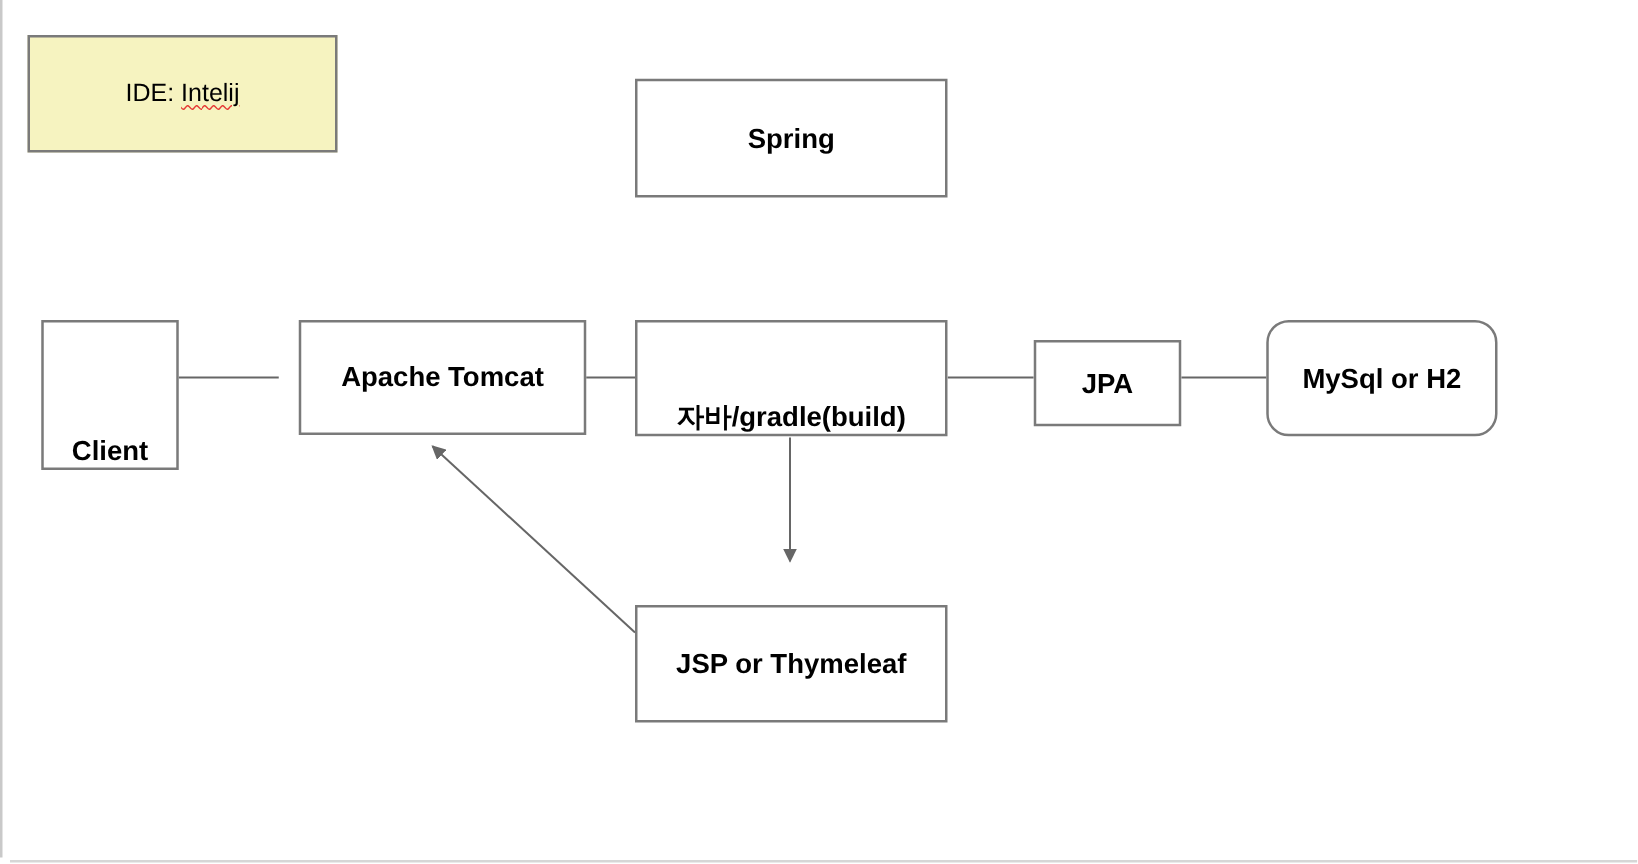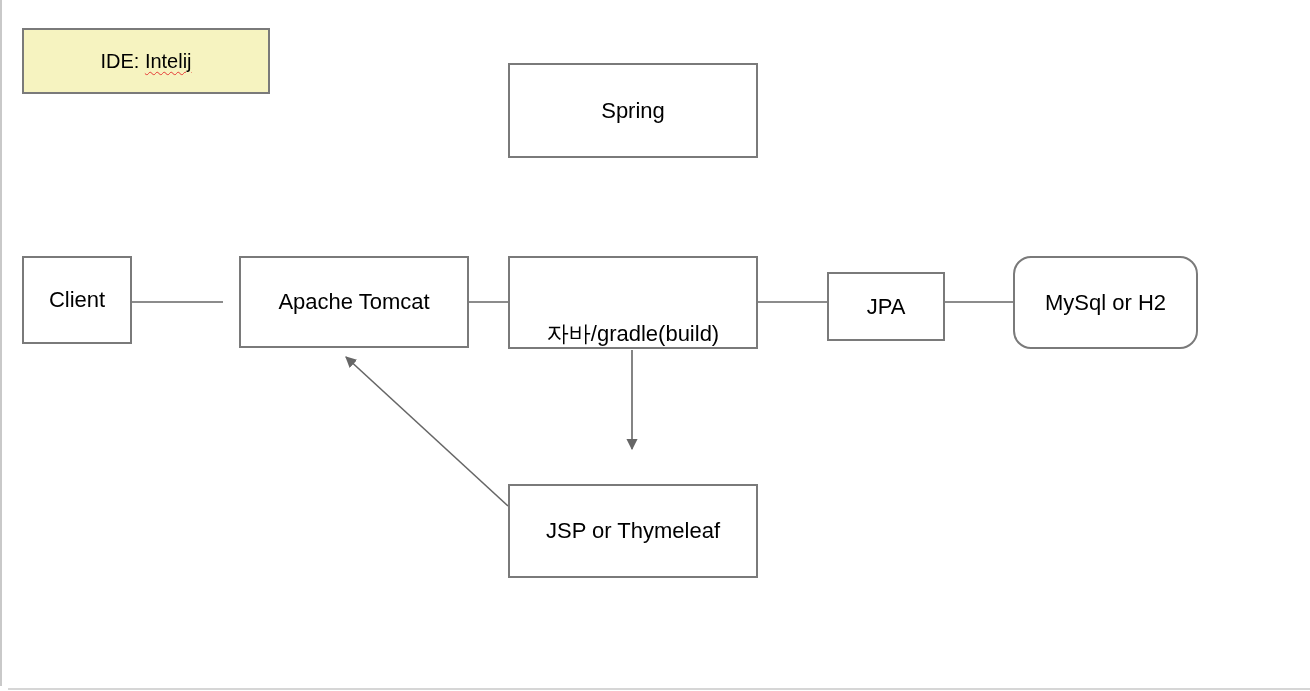--- a/index.html
+++ b/index.html
@@ -40,33 +40,34 @@
     box-sizing: border-box;
     border: 2px solid #7a7a7a;
     background: #ffffff;
     display: flex;
     align-items: center;
     justify-content: center;
     font-size: 22px;
     color: #000000;
     text-align: center;
     line-height: 1.25;
+    font-weight: bold;
   }
   .node-spring { left: 508px; top: 63px;  width: 250px; height: 95px; }
-  .node-client { left: 22px;  top: 256px; width: 110px; height: 88px; }
+  .node-client { left: 33px;  top: 256px; width: 110px; height: 120px; align-items: flex-end; }
   .node-tomcat { left: 223px; top: 256px; width: 230px; height: 92px; margin-left: 16px; }
   .node-java   { left: 508px; top: 256px; width: 250px; height: 93px; align-items: flex-end; }
   .node-jpa    { left: 827px; top: 272px; width: 118px; height: 69px; justify-content: center; }
   .node-mysql  { left: 1013px;top: 256px; width: 185px; height: 93px; border-radius: 18px; }
   .node-jsp    { left: 508px; top: 484px; width: 250px; height: 94px; }
 
   .sticky-note {
     position: absolute;
     left: 22px; top: 28px;
-    width: 248px; height: 66px;
+    width: 248px; height: 94px;
     box-sizing: border-box;
     border: 2px solid #7a7a7a;
     background: #f6f3c0;
     display: flex;
     flex-direction: column;
     align-items: center;
     justify-content: center;
     font-size: 20px;
     line-height: 29px;
     color: #000000;

